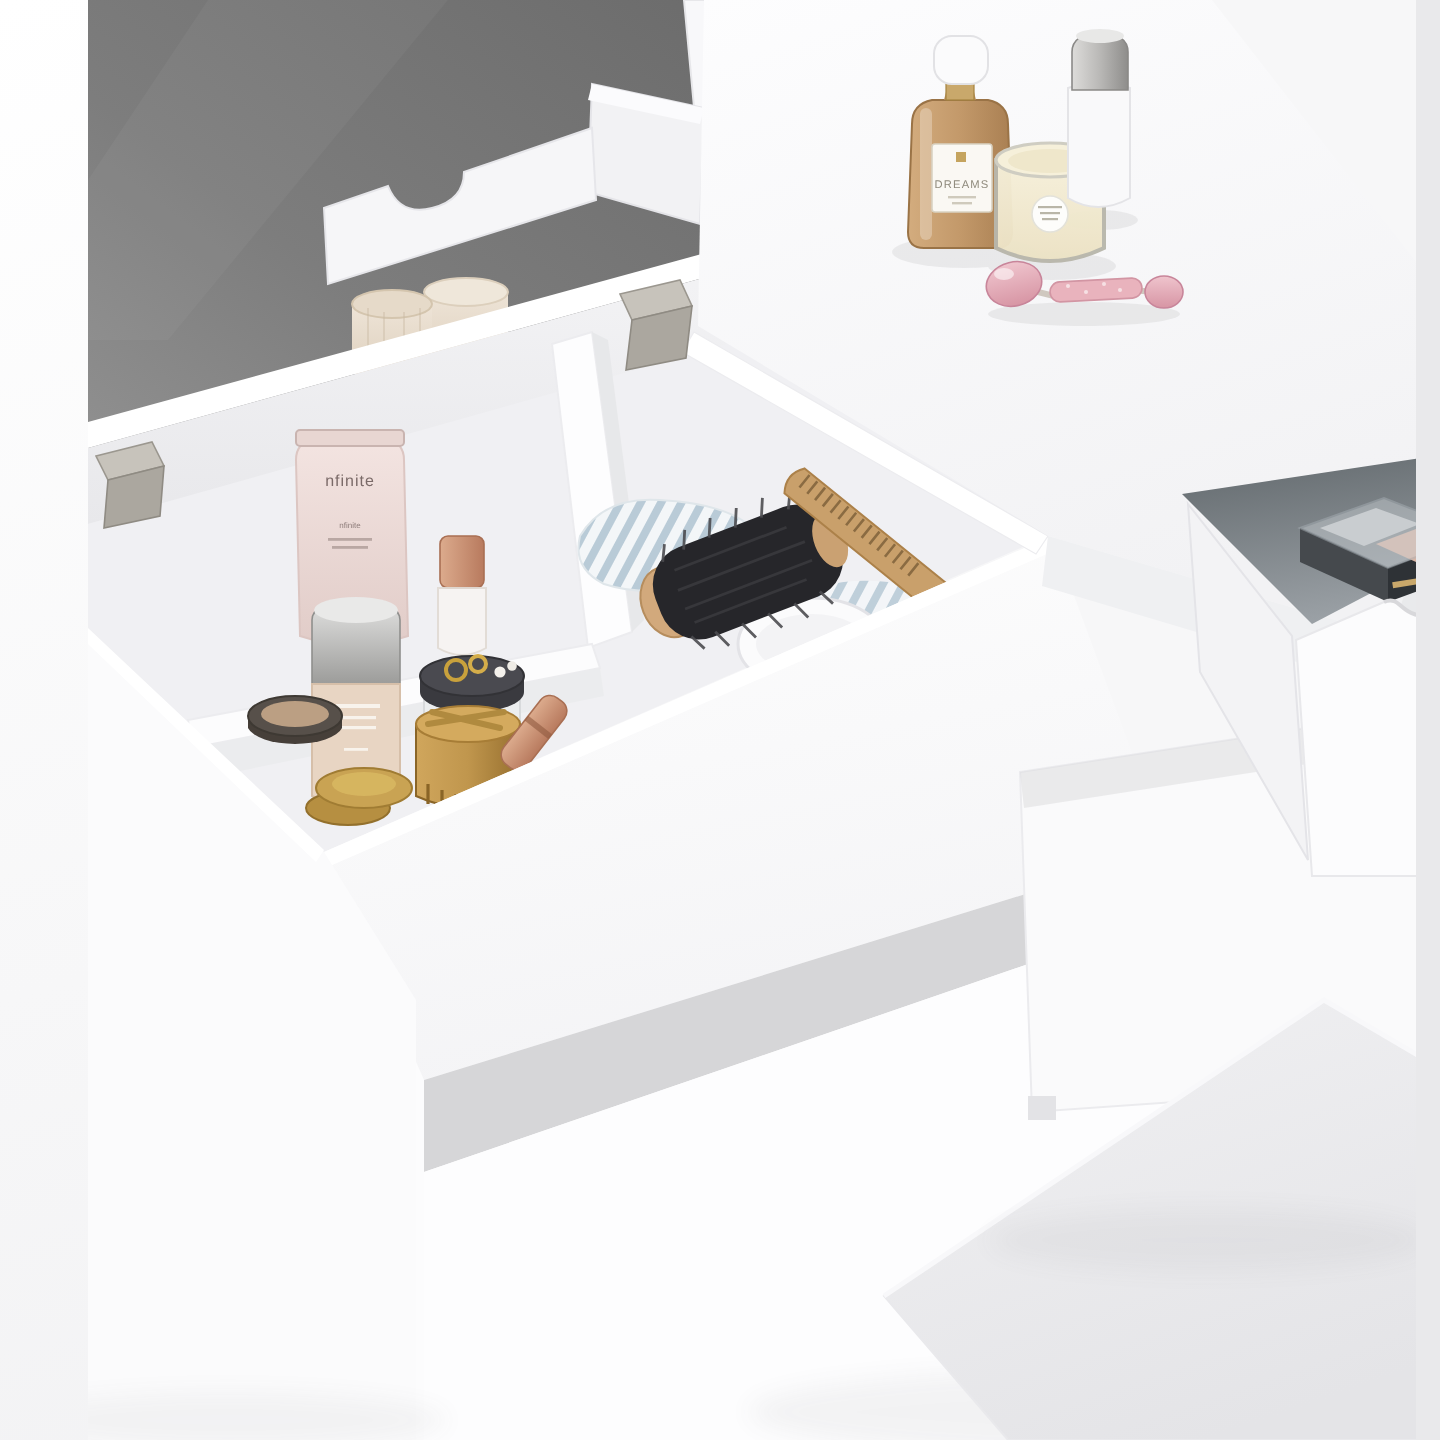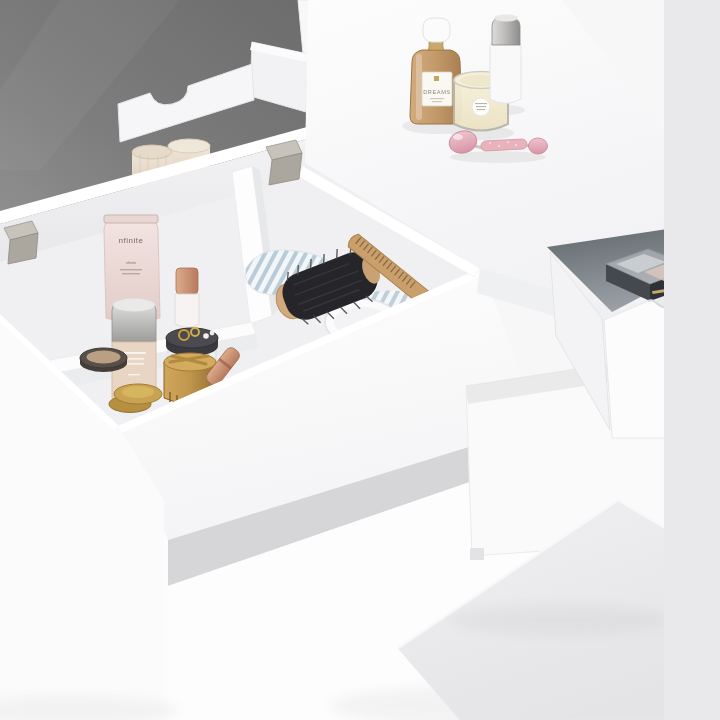--- a/index.html
+++ b/index.html
@@ -1,19 +1,20 @@
 <!DOCTYPE html>
 <html><head>
 <meta charset="utf-8">
 <style>
   html,body{margin:0;padding:0;background:#e9e9eb;}
   #stage{
     position:relative;width:664px;height:720px;overflow:hidden;
     background:linear-gradient(165deg,#ffffff 0%,#f7f7f8 55%,#f0f0f2 100%);
     font-family:"Liberation Sans", sans-serif;
+    padding-left:44px;
   }
   svg{display:block}
   text{font-family:"Liberation Sans", sans-serif;}
 </style>
 </head>
 <body>
 
 <div id="stage">
 <svg width="720" height="720" viewBox="0 0 720 720">
   <defs>

